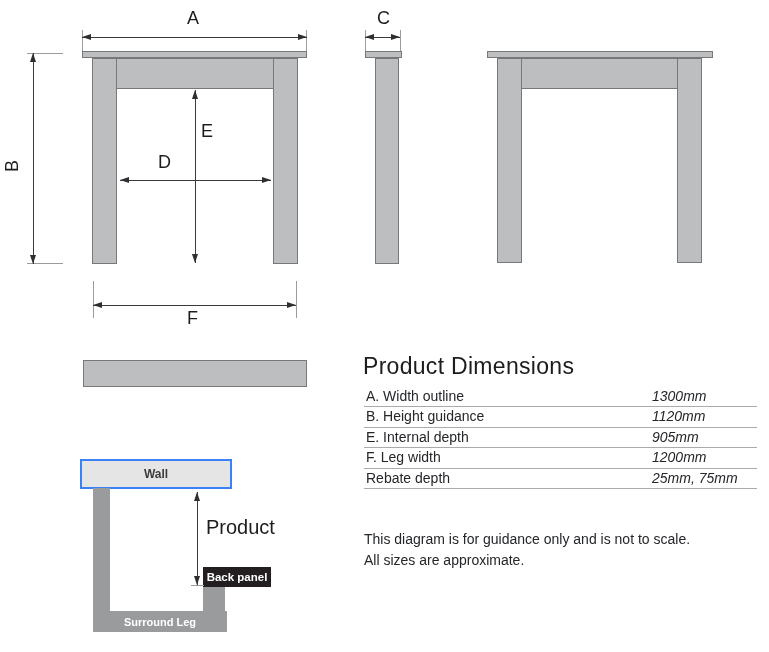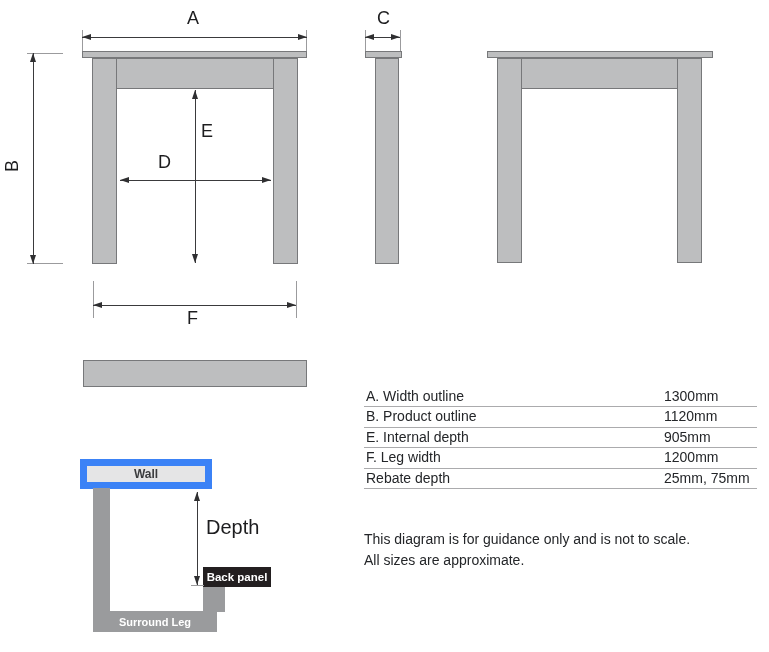--- a/index.html
+++ b/index.html
@@ -18,32 +18,32 @@
   .dimh::after{content:"";position:absolute;right:0;top:-4px;width:0;height:0;
     border-top:3.5px solid transparent;border-bottom:3.5px solid transparent;border-left:9px solid var(--arrow);}
   .dimv{position:absolute;width:0;border-left:1px solid var(--dim);}
   .dimv::before{content:"";position:absolute;top:0;left:-4px;width:0;height:0;
     border-left:3.5px solid transparent;border-right:3.5px solid transparent;border-bottom:9px solid var(--arrow);}
   .dimv::after{content:"";position:absolute;bottom:0;left:-4px;width:0;height:0;
     border-left:3.5px solid transparent;border-right:3.5px solid transparent;border-top:9px solid var(--arrow);}
   .dimlabel{position:absolute;font-size:18px;font-weight:500;color:#1d1d1f;line-height:1;}
   .rot{transform:rotate(-90deg);transform-origin:center;}
   .xs-label{display:flex;align-items:center;justify-content:center;font-weight:bold;}
-  .wall{position:absolute;left:80px;top:459px;width:132px;height:30px;background:#e5e5e6;
-    border:7px solid #3b82f6;box-sizing:border-box;font-size:12px;color:#3b3c3e;}
+  .wall{position:absolute;left:80px;top:459px;width:152px;height:30px;background:#e5e5e6;
+    border:2px solid #3b82f6;box-sizing:border-box;font-size:12px;color:#3b3c3e;}
   .sl{position:absolute;background:#9a9b9d;}
   .backpanel{position:absolute;left:203px;top:567px;width:68px;height:20px;background:#231f20;
     color:#fff;font-size:11.5px;}
   .surroundlabel{color:#fff;font-size:11px;font-weight:bold;}
   #table-title{position:absolute;left:363px;top:353px;font-size:23px;letter-spacing:.3px;color:#1c1c1e;line-height:1.2;}
   #dims-table{position:absolute;left:364px;top:387px;width:393px;}
   .trow{position:relative;height:19.4px;line-height:19.4px;border-bottom:1px solid #ababad;
     font-size:14px;color:#242629;}
   .tlabel{position:absolute;left:2px;}
-  .tvalue{position:absolute;left:300px;}
+  .tvalue{position:absolute;left:288px;font-style:italic;}
   .note{position:absolute;left:364px;font-size:14px;color:#242629;line-height:20px;}
 </style>
 </head>
 <body>
 
 <div id="canvas">
 
   <div>
     <div class="extv" style="left:82px;top:30px;height:21px;"></div>
     <div class="extv" style="left:306px;top:30px;height:21px;"></div>
@@ -89,39 +89,40 @@
     <div class="piece" style="left:521px;top:58px;width:157px;height:31px;"></div>
   </div>
 
   <div class="piece" style="left:83px;top:360px;width:224px;height:27px;"></div>
 
   <div>
     <div class="wall xs-label">
       <span>Wall</span>
     </div>
     <div class="sl" style="left:93px;top:488px;width:17px;height:143px;"></div>
-    <div class="sl xs-label" style="left:93px;top:611px;width:124px;height:21px;">
+    <div class="sl xs-label" style="left:93px;top:611px;width:134px;height:21px;">
       <span class="surroundlabel">Surround Leg</span>
     </div>
     <div class="sl" style="left:203px;top:587px;width:22px;height:25px;"></div>
     <div class="backpanel xs-label">
       <span>Back panel</span>
     </div>
     <div class="dimv" style="left:197px;top:492px;height:93px;"></div>
     <div class="exth" style="left:191px;top:585px;width:13px;"></div>
-    <div class="dimlabel" style="left:206px;top:517px;font-size:20px;">Depth</div>
+    <div class="dimlabel" style="left:206px;top:517px;font-size:20px;">Product</div>
   </div>
 
+  <div id="table-title">Product Dimensions</div>
   <div id="dims-table">
     <div class="trow">
       <span class="tlabel">A. Width outline</span>
       <span class="tvalue">1300mm</span>
     </div>
     <div class="trow">
-      <span class="tlabel">B. Product outline</span>
+      <span class="tlabel">B. Height guidance</span>
       <span class="tvalue">1120mm</span>
     </div>
     <div class="trow">
       <span class="tlabel">E. Internal depth</span>
       <span class="tvalue">905mm</span>
     </div>
     <div class="trow">
       <span class="tlabel">F. Leg width</span>
       <span class="tvalue">1200mm</span>
     </div>

